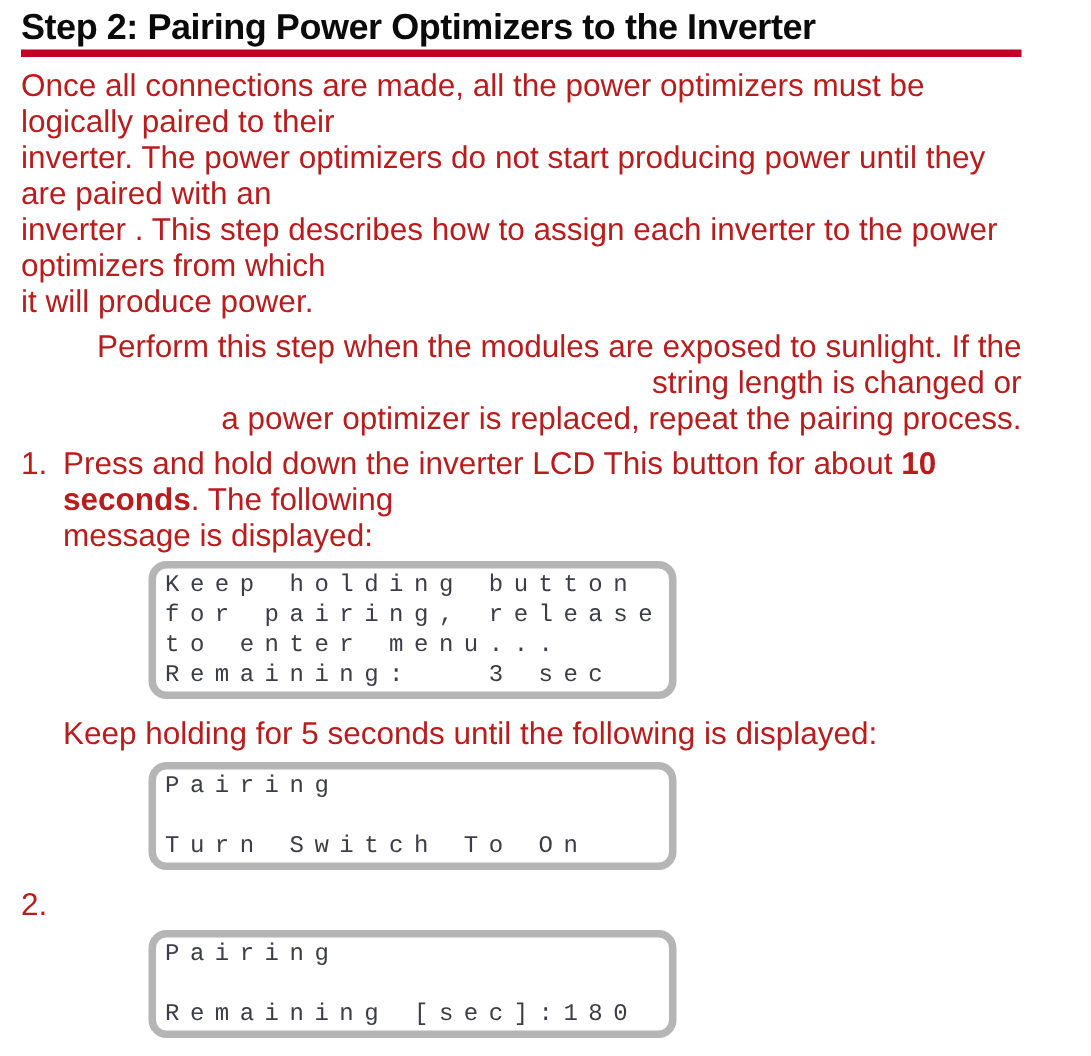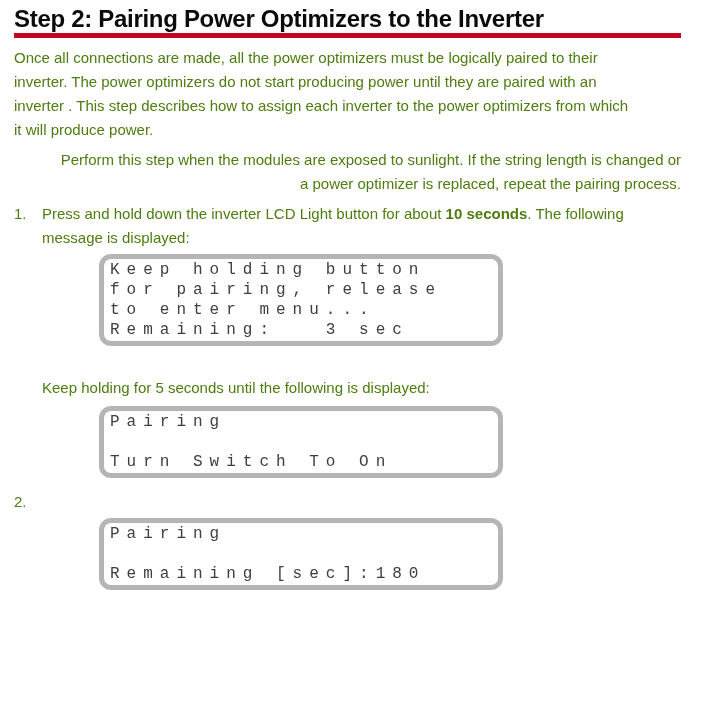--- a/index.html
+++ b/index.html
@@ -23,61 +23,61 @@
     letter-spacing: -0.3px;
     color: #0b0b0b;
   }
   .rule {
     height: 5px;
     background: #c40023;
     margin-top: 1px;
     width: 667px;
   }
   .body {
-    font-size: 15px;
+    font-size: 21px;
     line-height: 24px;
-    color: #4d7c0f;
+    color: #b91c1c;
     margin: 0;
   }
   .pre { white-space: pre-line; }
   .p1 { margin-top: 8px; }
   .p2 { margin-top: 6px; text-align: right; }
   .list-item {
     display: flex;
     align-items: flex-start;
   }
   .step1 { margin-top: 6px; }
   .step2 { margin-top: 12px; }
   .num {
     width: 28px;
     flex: 0 0 28px;
   }
   .lcd {
     box-sizing: border-box;
-    width: 404px;
+    width: 352px;
     margin-left: 85px;
     border: 5px solid #b5b5b5;
     border-radius: 12px;
     background: #ffffff;
     padding: 1px 0 1px 6px;
     overflow: visible;
   }
   .lcd-1 { margin-top: 4px; }
   .lcd-2 { margin-top: 6px; }
   .lcd-3 { margin-top: 4px; }
   .lcd-text {
     white-space: pre;
     font-family: "Liberation Mono", "DejaVu Sans Mono", monospace;
     font-size: 16px;
     line-height: 20px;
     letter-spacing: 7px;
     color: #3d3d46;
   }
   .note {
-    margin-top: 30px;
+    margin-top: 12px;
     margin-left: 28px;
   }
   b { font-weight: bold; }
 </style>
 </head>
 <body>
 
 <div class="page">
 
   <h1 class="title">Step 2: Pairing Power Optimizers to the Inverter</h1>
@@ -85,21 +85,21 @@
 
   <p class="body pre p1">Once all connections are made, all the power optimizers must be logically paired to their
 inverter. The power optimizers do not start producing power until they are paired with an
 inverter . This step describes how to assign each inverter to the power optimizers from which
 it will produce power.</p>
   <p class="body pre p2">Perform this step when the modules are exposed to sunlight. If the string length is changed or
 a power optimizer is replaced, repeat the pairing process.</p>
 
   <div class="list-item step1">
     <span class="body num">1.</span>
-    <div class="body pre"><span>Press and hold down the inverter LCD Light button for about </span><b>10 seconds</b><span>. The following
+    <div class="body pre"><span>Press and hold down the inverter LCD This button for about </span><b>10 seconds</b><span>. The following
 message is displayed:</span></div>
   </div>
 
   <div class="lcd lcd-1">
     <div class="lcd-text">Keep holding button
 for pairing, release
 to enter menu...
 Remaining:   3 sec</div>
   </div>
 

